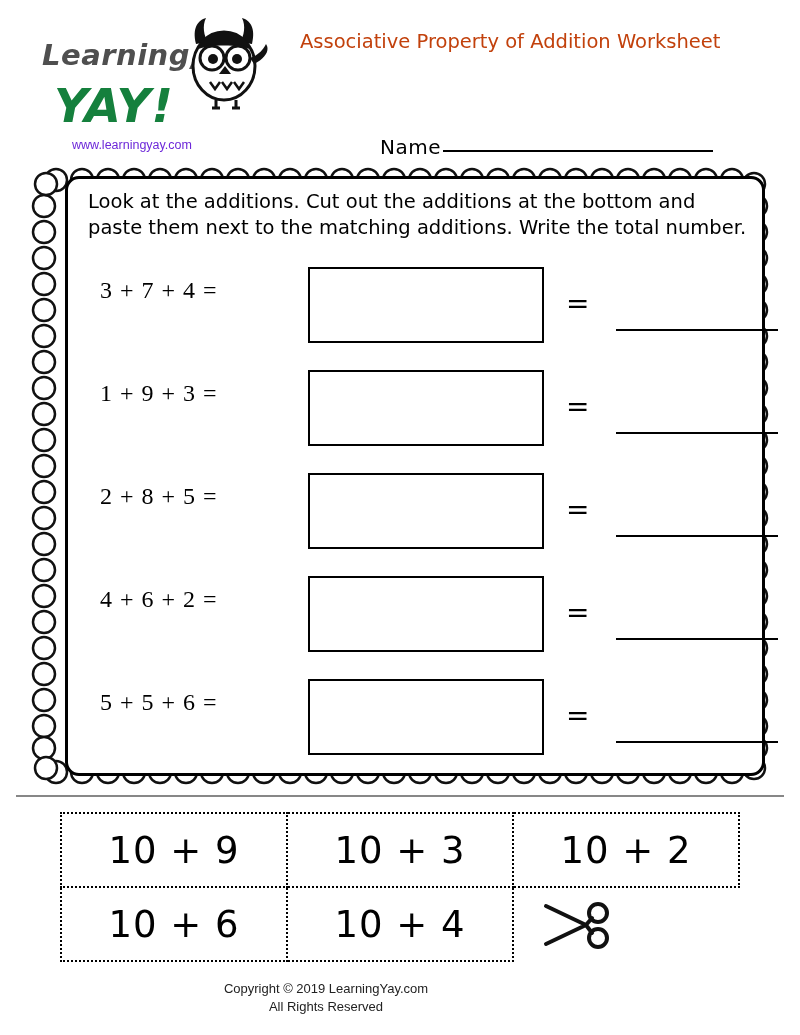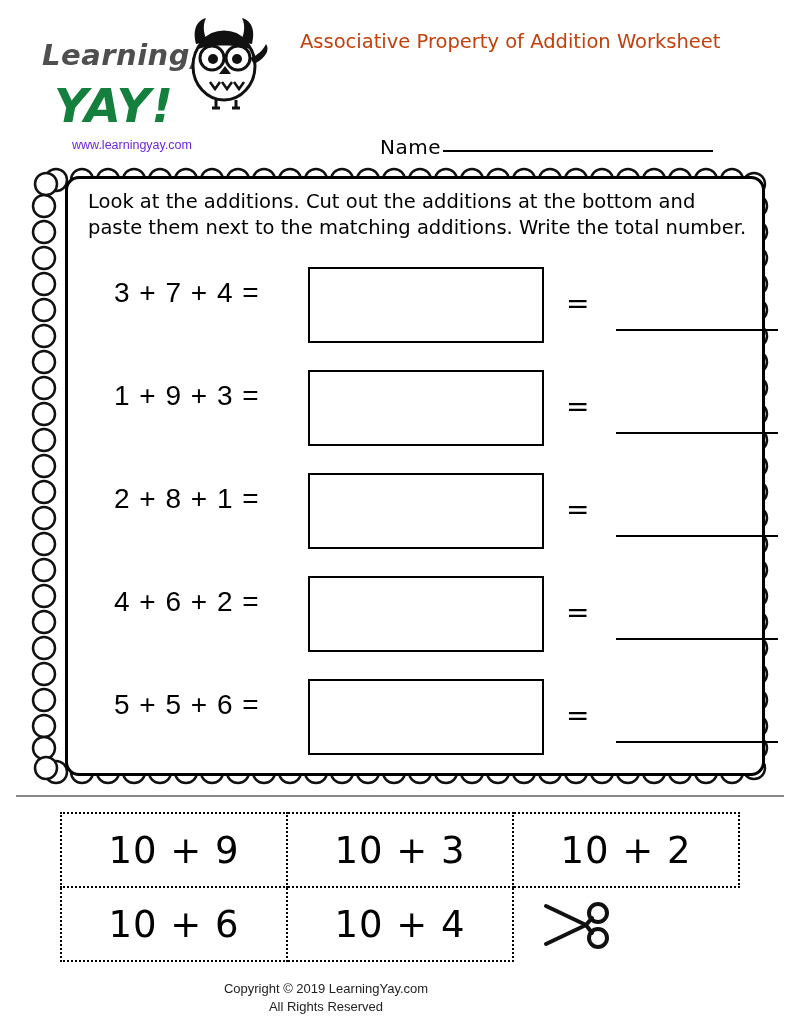--- a/index.html
+++ b/index.html
@@ -138,25 +138,25 @@
     left: 0;
     top: 78px;
     width: 100%;
   }
   .prob-row {
     position: relative;
     height: 103px;
   }
   .prob-expr {
     position: absolute;
-    left: 46px;
+    left: 32px;
     top: 20px;
     width: 200px;
-    font-size: 28px;
-    font-family: Liberation Sans, sans-serif;
+    font-size: 24px;
+    font-family: Liberation Serif, serif;
     letter-spacing: 1px;
     white-space: nowrap;
   }
   .prob-box {
     position: absolute;
     left: 240px;
     top: 10px;
     width: 236px;
     height: 76px;
     border: 2px solid #000;
@@ -398,21 +398,21 @@
       </div>
 
       <div class="prob-row">
         <div class="prob-expr">1 + 9 + 3 =</div>
         <div class="prob-box"></div>
         <div class="prob-eq2">=</div>
         <div class="prob-answer-line"></div>
       </div>
 
       <div class="prob-row">
-        <div class="prob-expr">2 + 8 + 1 =</div>
+        <div class="prob-expr">2 + 8 + 5 =</div>
         <div class="prob-box"></div>
         <div class="prob-eq2">=</div>
         <div class="prob-answer-line"></div>
       </div>
 
       <div class="prob-row">
         <div class="prob-expr">4 + 6 + 2 =</div>
         <div class="prob-box"></div>
         <div class="prob-eq2">=</div>
         <div class="prob-answer-line"></div>

